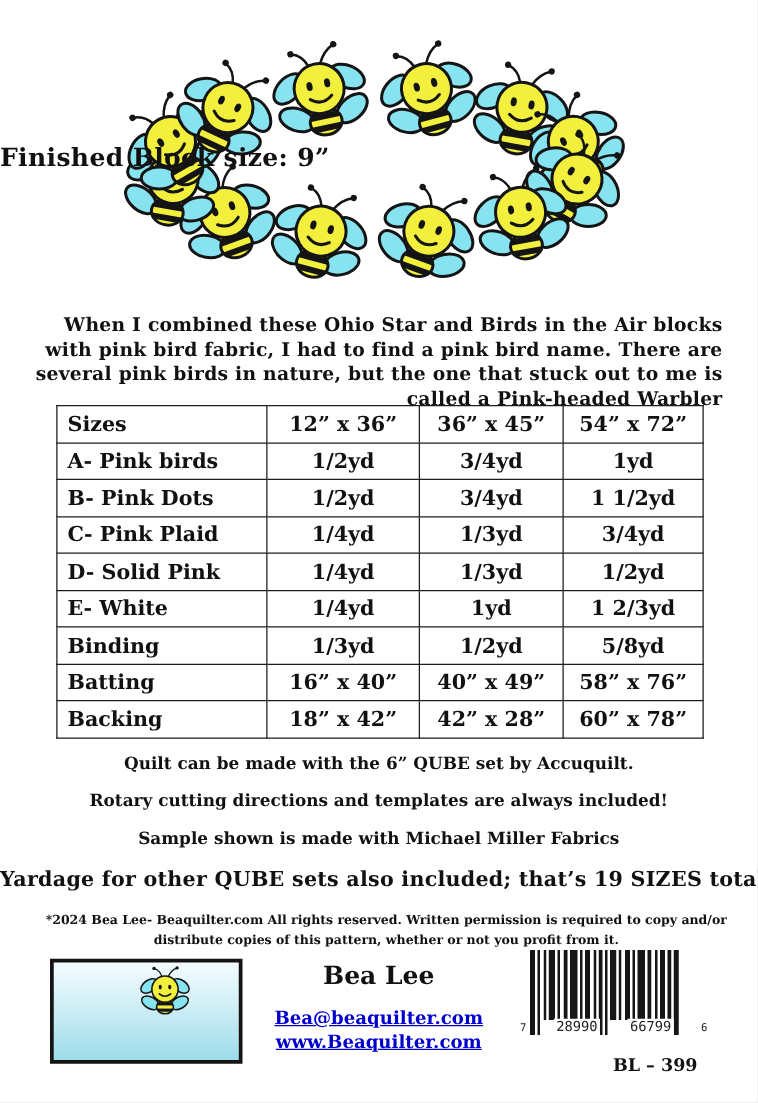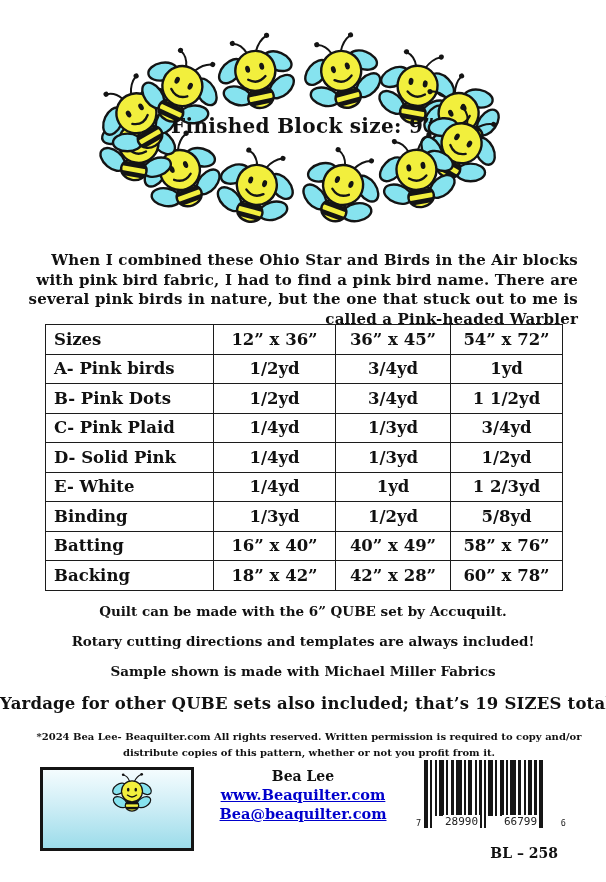--- a/index.html
+++ b/index.html
@@ -13,21 +13,21 @@
   .bee svg{ width:100%; height:100%; }
   .bee-wing{ fill:var(--wing,#86e3ef); stroke:#141414; stroke-width:3; }
   .bee-body{ fill:var(--body,#f2ef3d); stroke:#141414; stroke-width:3; }
   .bee-stripe{ fill:#141414; }
   .bee-dot{ fill:#141414; }
   .bee-line{ stroke:#141414; stroke-width:2.5; fill:none; }
   .bee-smile{ stroke:#141414; stroke-width:3; fill:none; stroke-linecap:round; }
   .svg-defs{ position:absolute; width:0; height:0; overflow:hidden; }
 
   .finished-block{
-    position:absolute; top:114px; left:0; right:0; text-align:center;
+    position:absolute; top:114px; left:0; right:0; 
     font-size:20px; letter-spacing:.3px;
   }
   .skill{ position:absolute; top:219px; left:0; right:0; text-align:center; font-size:14.5px; }
   .intro{
     position:absolute; top:251px; left:28px; right:28px; text-align:right;
     font-size:15px; line-height:19.5px; letter-spacing:.2px;
   }
   
   table.yardage{
     position:absolute; top:324px; left:45px; width:517px;
@@ -54,21 +54,21 @@
     position:absolute; left:40px; top:767px; width:148px; height:78px;
     border:3px solid #141414;
     background:linear-gradient(180deg,#f4fcfe 0%, #cfeef6 45%, #9cdcea 100%);
   }
   .logo-bee{ position:absolute; top:2px; left:60%; width:42px; height:42px; transform:translateX(-50%); }
   .logo-text{
     position:absolute; bottom:4px; left:0; right:0; text-align:center;
     font-family:"Liberation Serif", serif; font-weight:400; font-size:28px; color:#141414;
   }
   .contact{ position:absolute; left:183px; right:183px; top:768px; text-align:center; }
-  .author{ font-size:14px; margin-bottom:2px; }
+  .author{ font-size:20px; margin-bottom:14px; }
   .link{ display:block; font-size:14.5px; font-weight:bold; color:var(--link,#0000cc);
          text-decoration:underline; margin-top:2px; cursor:pointer; }
   .barcode-wrap{ position:absolute; left:424px; top:760px; width:134px; }
   .bars{ position:relative; height:68px; display:flex; align-items:flex-start; }
   .bar{ background:#161616; height:56px; flex:none; }
   .bar.tall{ height:68px; }
   .digits{
     position:absolute; top:55px; left:-8px; right:-8px;
     display:flex; justify-content:space-between; align-items:flex-end;
     font-family:"DejaVu Sans Mono", monospace; font-weight:400; color:#222;
@@ -229,22 +229,22 @@
   <div class="copyright">*2024 Bea Lee- Beaquilter.com All rights reserved. Written permission is required to copy and/or distribute copies of this pattern, whether or not you profit from it.</div>
 
   <div class="logo">
     <svg class="logo-bee">
         <use href="#beeSym"></use>
       </svg>
   </div>
 
   <div class="contact">
     <div class="author">Bea Lee</div>
+    <a class="link">Bea@beaquilter.com</a>
     <a class="link">www.Beaquilter.com</a>
-    <a class="link">Bea@beaquilter.com</a>
   </div>
 
   <div class="barcode-wrap">
     <div class="bars" id="barsBox">
       <div class="bar tall" style="width: 4px; margin-right: 2px;"></div>
         <div class="bar tall" style="width: 2px; margin-right: 3px;"></div>
         <div class="bar" style="width: 2px; margin-right: 2px;"></div>
         <div class="bar" style="width: 5px; margin-right: 2px;"></div>
         <div class="bar" style="width: 2px; margin-right: 3px;"></div>
         <div class="bar" style="width: 3px; margin-right: 2px;"></div>
@@ -264,16 +264,16 @@
         <div class="bar" style="width: 4px; margin-right: 2px;"></div>
         <div class="bar tall" style="width: 3px; margin-right: 2px;"></div>
         <div class="bar tall" style="width: 4px; margin-right: 0px;"></div>
         <div class="digits">
         <span class="d edge">7</span>
         <span class="d">28990</span>
         <span class="d">66799</span>
         <span class="d edge">6</span>
       </div>
     </div>
-    <div class="pattern-no">BL – 258</div>
+    <div class="pattern-no">BL – 399</div>
   </div>
 
 </div>
 
 </body></html>

